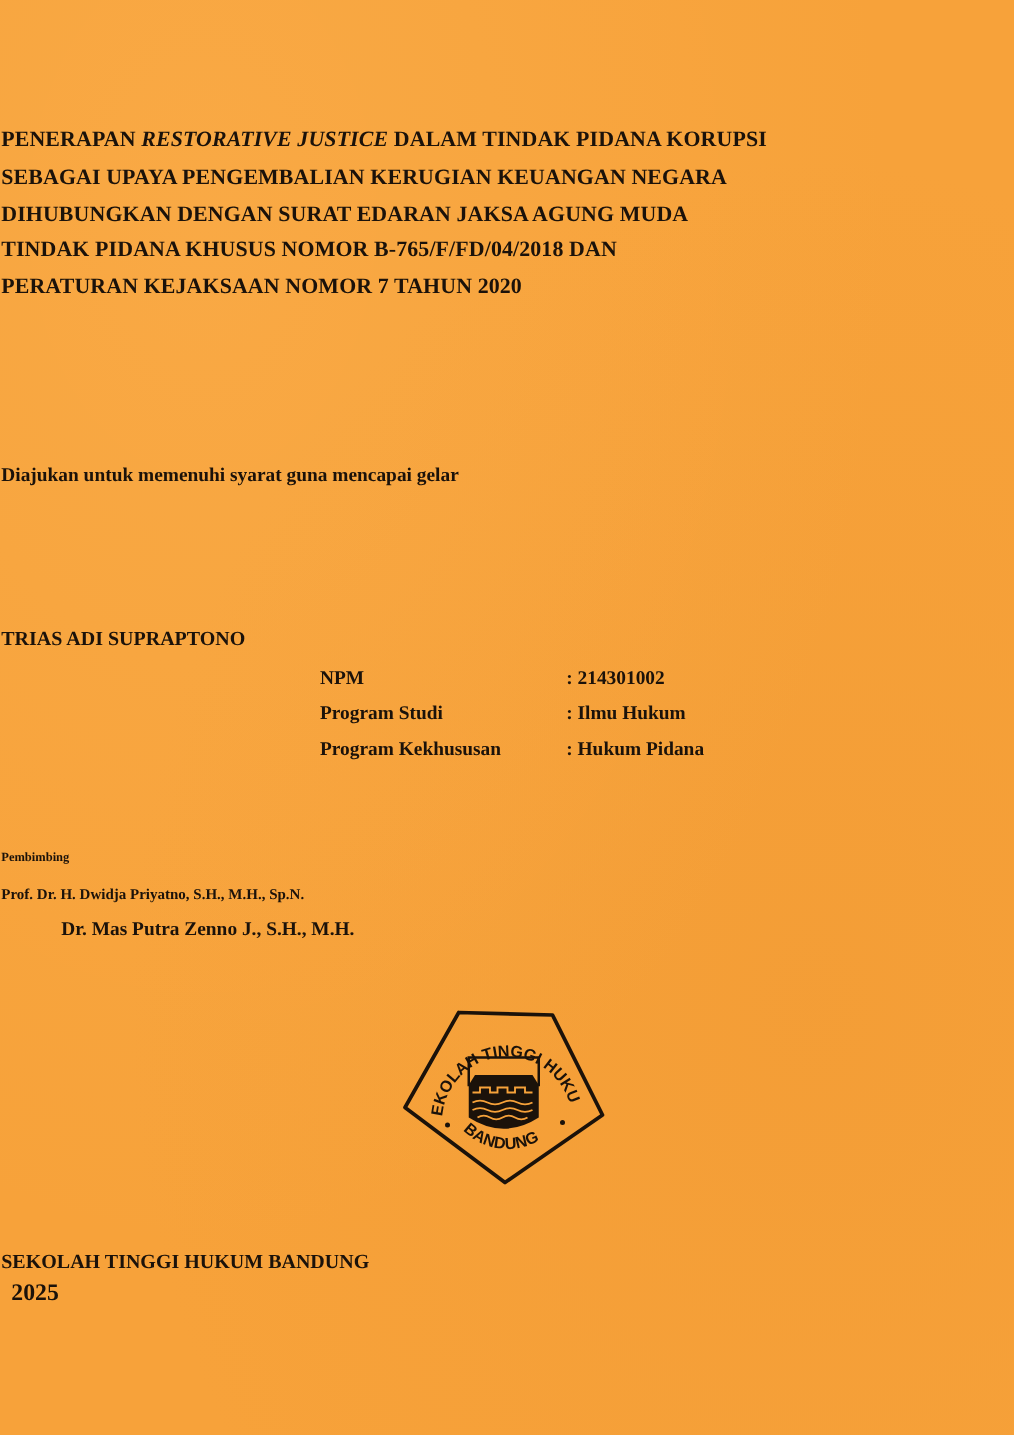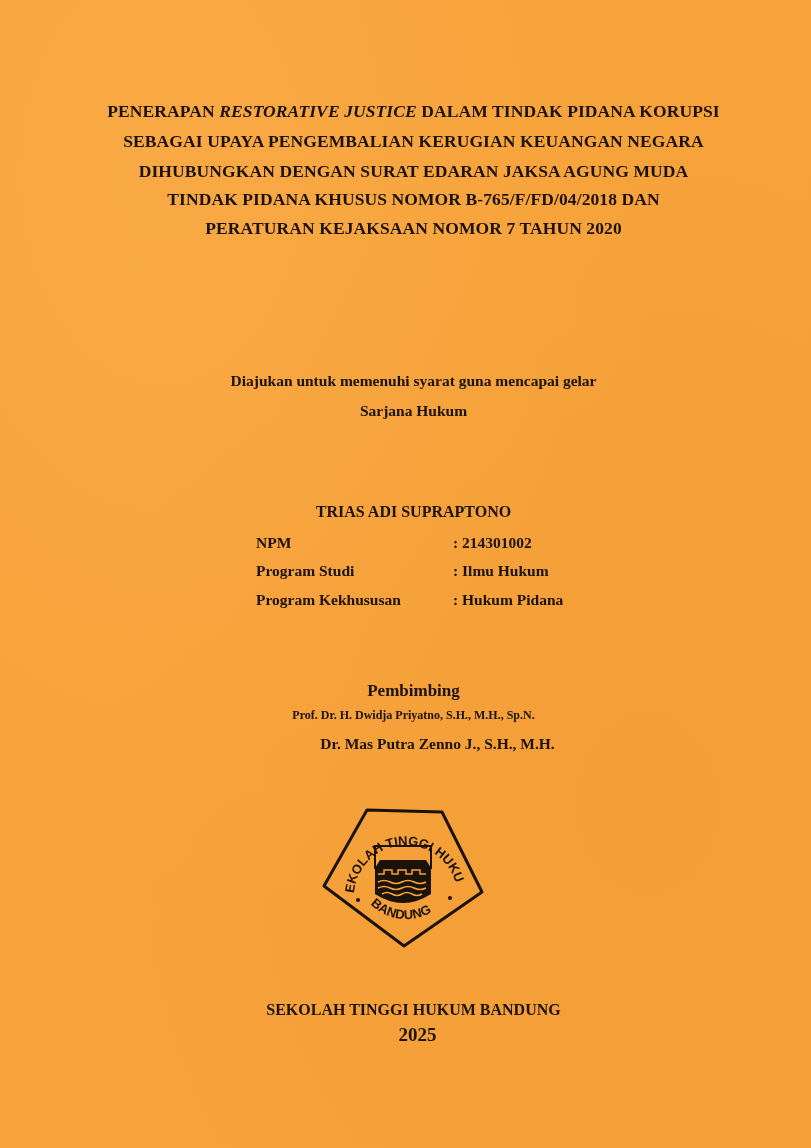--- a/index.html
+++ b/index.html
@@ -7,58 +7,57 @@
     width: 811px; height: 1148px; overflow: hidden;
     background: #f7a23a;
     background-image:
       radial-gradient(ellipse at 20% 15%, rgba(255,190,100,0.25), transparent 60%),
       radial-gradient(ellipse at 80% 70%, rgba(230,140,40,0.20), transparent 60%);
     font-family: "Liberation Serif", "DejaVu Serif", serif;
     color: #1b120a;
     position: relative;
   }
   .page { position: absolute; inset: 0; }
-  .center { position: absolute; left: 16px; right: 0; text-align: center; font-weight: bold; }
+  .center { position: absolute; left: 1px; right: 0; font-weight: bold; }
   .title-line { font-size: 17.5px; letter-spacing: 0.1px; white-space: nowrap; }
   .t1 { top: 101px; }
   .t2 { top: 131px; }
   .t3 { top: 161px; }
   .t4 { top: 189px; }
   .t5 { top: 218px; }
   .skripsi { top: 306px; font-size: 16px; }
   .purpose { top: 372px; font-size: 15.5px; }
   .degree { top: 402px; font-size: 15.5px; }
   .oleh { top: 476px; font-size: 16px; }
   .author { top: 503px; font-size: 16px; }
   .info { position: absolute; left: 256px; font-size: 15.5px; font-weight: bold; }
   .info .row { position: absolute; white-space: nowrap; }
   .info .label { position: absolute; left: 0; }
   .info .value { position: absolute; left: 197px; }
-  .pembimbing { top: 681px; font-size: 17px; }
+  .pembimbing { top: 681px; font-size: 10px; }
   .adv1 { top: 708px; font-size: 12px; }
   .adv2 { top: 735px; font-size: 15.5px; padding-left: 48px; }
   .logo { position: absolute; left: 322px; top: 800px; width: 162px; height: 148px; }
   .inst { top: 1001px; font-size: 16px; }
   .year { top: 1024px; font-size: 19px; padding-left: 8px; }
   i { font-style: italic; }
 </style>
 </head>
 <body>
 
 <div class="page">
 
   <div class="center title-line t1"><span>PENERAPAN </span><i>RESTORATIVE JUSTICE</i><span> DALAM TINDAK PIDANA KORUPSI</span></div>
   <div class="center title-line t2">SEBAGAI UPAYA PENGEMBALIAN KERUGIAN KEUANGAN NEGARA</div>
   <div class="center title-line t3">DIHUBUNGKAN DENGAN SURAT EDARAN JAKSA AGUNG MUDA</div>
   <div class="center title-line t4">TINDAK PIDANA KHUSUS NOMOR B-765/F/FD/04/2018 DAN</div>
   <div class="center title-line t5">PERATURAN KEJAKSAAN NOMOR 7 TAHUN 2020</div>
 
 
   <div class="center purpose">Diajukan untuk memenuhi syarat guna mencapai gelar</div>
-  <div class="center degree">Sarjana Hukum</div>
 
   <div class="center author">TRIAS ADI SUPRAPTONO</div>
 
   <div class="info">
     <div class="row" style="top:534px">
       <span class="label">NPM</span>
       <span class="value">: 214301002</span>
     </div>
     <div class="row" style="top:562px">
       <span class="label">Program Studi</span>

